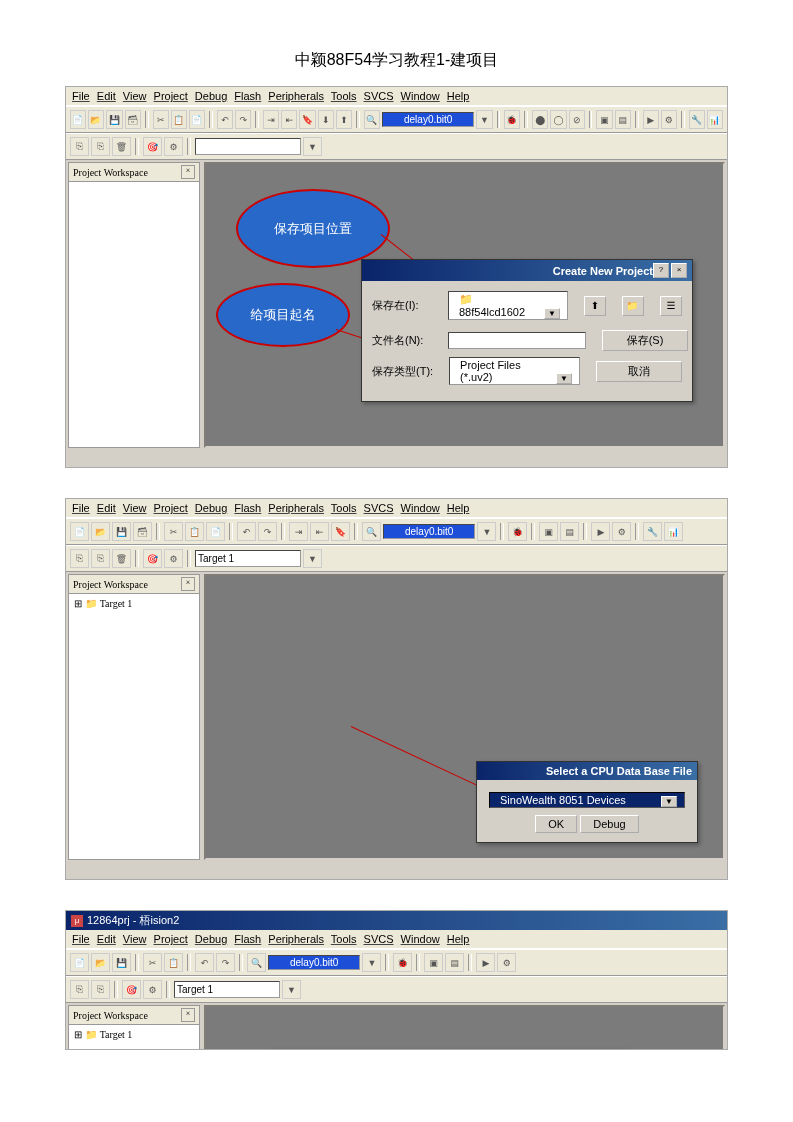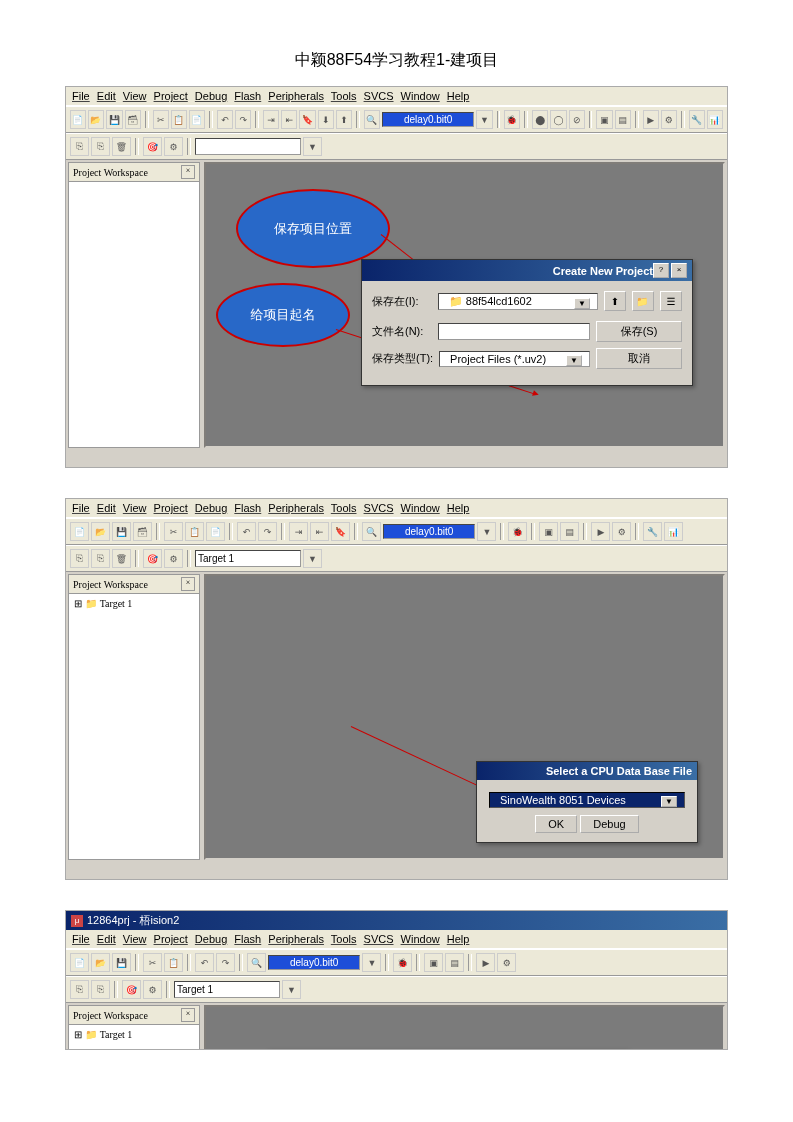--- a/index.html
+++ b/index.html
@@ -21,21 +21,21 @@
 .tree-item{padding:1px 2px}
 .tree-item::before{content:"⊞ 📁 ";font-size:10px}
 .canvas{flex:1;background:#7b7b7b;position:relative;border:2px inset #d4d0c8;margin:2px}
 .bubble{position:absolute;border:2px solid #c00;border-radius:50%;background:#2868c8;color:#fff;display:flex;align-items:center;justify-content:center;text-align:center;font-size:13px;padding:10px}
 .arrow-line{position:absolute;background:#c00;height:1px;transform-origin:left center}
 .arrow-line::after{content:"";position:absolute;right:-6px;top:-3px;border:3px solid transparent;border-left:6px solid #c00}
 .dialog{position:absolute;background:#d4d0c8;border:1px solid #333;font-family:Tahoma,"SimSun",sans-serif;font-size:11px;box-shadow:2px 2px 4px rgba(0,0,0,0.3)}
 .dlg-title{background:linear-gradient(to right,#0a246a,#3a6ea5);color:#fff;padding:3px 5px;font-size:11px;font-weight:bold;display:flex;justify-content:flex-end;align-items:center}
 .dlg-x{width:14px;height:13px;background:#d4d0c8;border:1px outset #fff;font-size:8px;text-align:center;line-height:11px;color:#000;font-weight:normal}
 .dlg-body{padding:10px}
-.row{display:flex;align-items:center;margin-bottom:6px;gap:6px}
+.row{display:flex;align-items:center;margin-bottom:6px;gap:16px}
 .row label{min-width:60px;font-size:11px}
 .combo{flex:1;background:#fff;border:1px inset #999;padding:1px 10px;font-size:11px;display:flex;align-items:flex-end;justify-content:space-between}
 .combo::after{content:"▼";font-size:8px;background:#d4d0c8;padding:0 3px;border:1px outset #fff;margin:-1px -3px -1px 4px}
 .filelist{background:#fff;border:1px inset #999;height:75px;padding:3px;font-size:11px}
 .btn{background:#d4d0c8;border:1px outset #fff;padding:2px 12px;font-size:11px;min-width:60px;text-align:center;cursor:pointer}
 .icon-btn{width:20px;height:18px;border:1px outset #fff;background:#d4d0c8;display:inline-flex;align-items:center;justify-content:center;font-size:10px}
 .small-dlg{width:220px}
 .small-dlg .combo{background:#0a246a;color:#fff;border:1px inset #555}
 .small-dlg .combo::after{background:#d4d0c8;color:#000}
 .titlebar{background:linear-gradient(to right,#0a246a,#3a6ea5);color:#fff;padding:2px 5px;font-size:11px;font-family:Tahoma,sans-serif}

